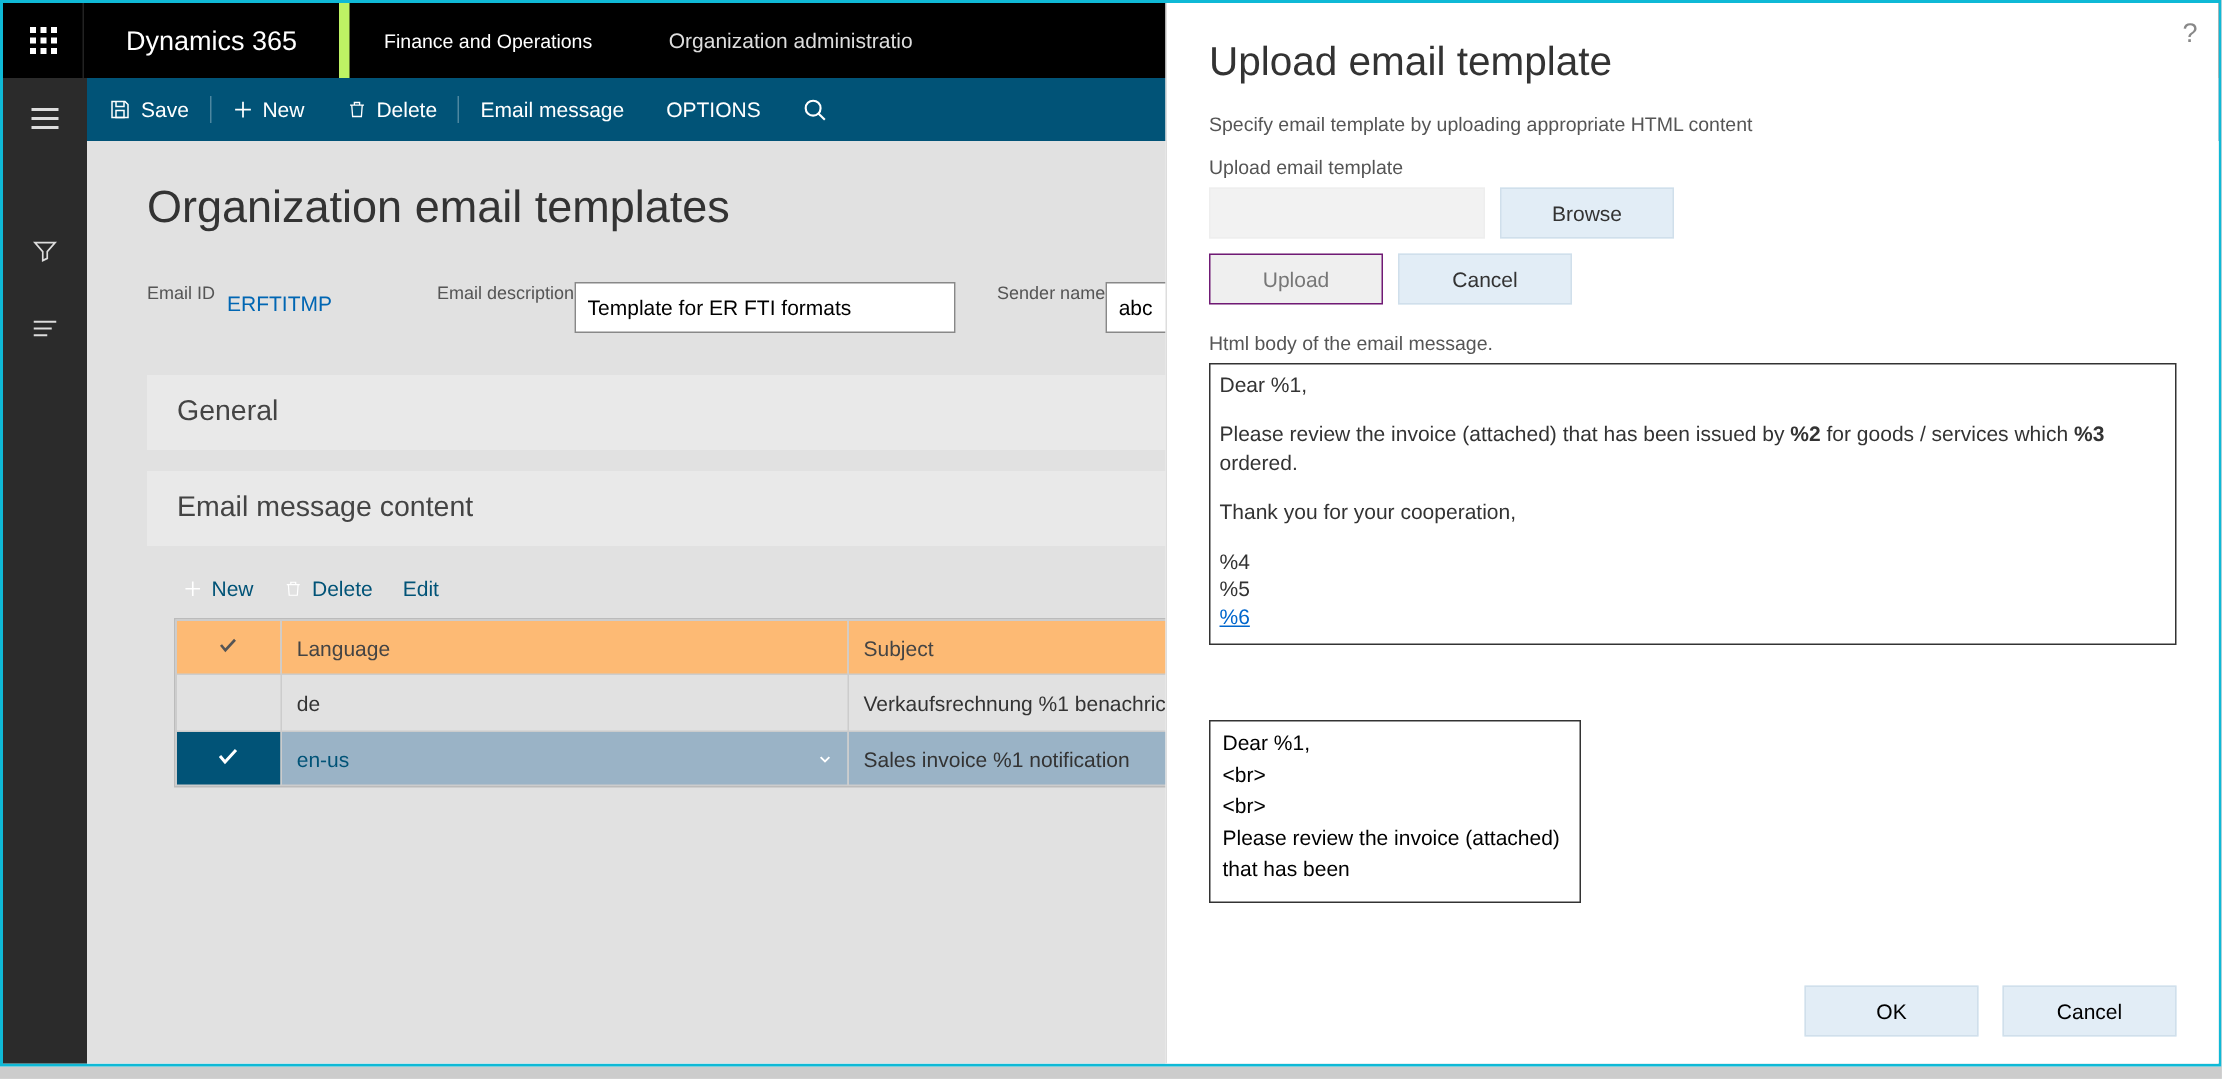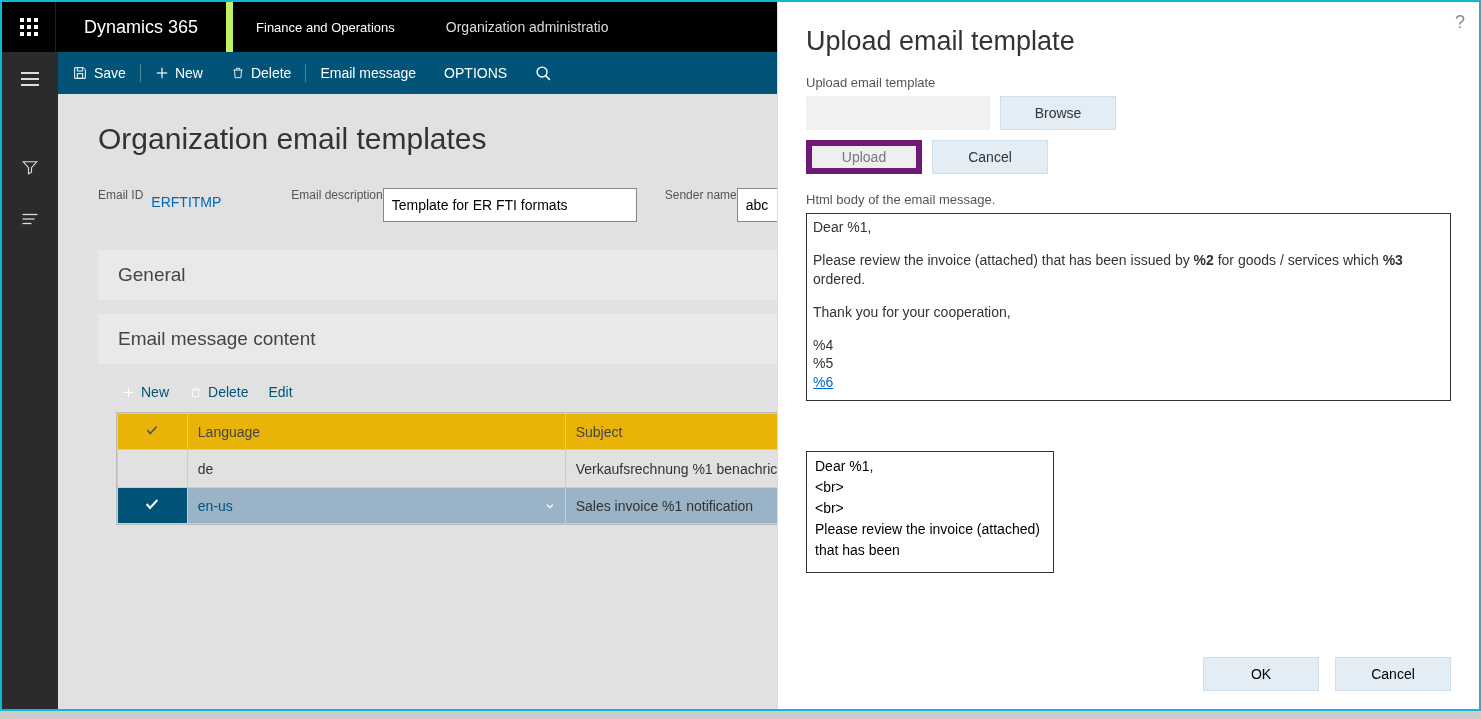--- a/index.html
+++ b/index.html
@@ -37,21 +37,21 @@
   .f-desc { width:254px; }
   .f-sender { width:254px; }
   
   .section { background:#e9e9e9; padding:14px 20px; font-size:19px; font-weight:300; color:#444; margin-bottom:14px; }
   .subtoolbar { display:flex; gap:20px; padding:6px 0 12px 24px; }
   .subtoolbar .link { color:#015377; font-size:14px; display:flex; align-items:center; gap:6px; cursor:pointer;}
   
   .grid { border:1px solid #bbb; margin:0 18px 14px 18px; }
   .grid table { border-collapse:collapse; width:100%; table-layout:fixed; }
   .grid th, .grid td { border:1px solid #ccc; font-size:14px; text-align:left; padding:8px 10px; height:36px; overflow:hidden; white-space:nowrap; text-overflow:ellipsis;}
-  .grid th { background:#eab308; font-weight:400; color:#444;}
+  .grid th { background:#fdba74; font-weight:400; color:#444;}
   .grid .col-mark { width:34px; padding:0; text-align:center;}
   .grid .col-lang { width:184px; }
   .grid .col-subj { width:338px; }
   .grid .col-has { width:78px; text-align:center;}
   .grid tr.selected td { background:#9ab3c6; }
   .grid tr.selected td:first-child { background:#015377; }
   .checkmark-cell svg { stroke:#fff; }
   .lang-cell-selected { display:flex; align-items:center; justify-content:space-between; color:#015377;}
   .chev-down { width:10px; height:10px; }
   .checkbox-box { width:18px;height:18px;border:1px solid #666; display:inline-flex; align-items:center; justify-content:center; background:#fff;}
@@ -61,21 +61,21 @@
   .overlay-dim .content { pointer-events:none; }
   
   .panel { position:absolute; top:0; right:0; bottom:0; width:702px; background:#fff; border-left:1px solid #ddd; padding:24px 28px 18px 28px; display:flex; flex-direction:column; }
   .panel h2 { font-size:27px; font-weight:300; color:#333; margin-bottom:18px; }
   .panel .help-q { position:absolute; top:10px; right:14px; color:#888; font-size:18px; cursor:pointer;}
   .panel .desc { font-size:13px; color:#555; margin-bottom:14px; }
   .panel .lbl { font-size:13px; color:#555; margin-bottom:6px; display:block;}
   .upload-row { display:flex; gap:10px; margin-bottom:10px;}
   .fileinput { width:184px; height:34px; background:#f2f2f2; border:1px solid #eee; }
   .btn-light { width:116px; height:34px; background:#e2edf6; border:1px solid #d0dfeb; color:#333; font-size:14px; cursor:pointer;}
-  .btn-gray { width:116px; height:34px; background:#efefef; border:6px solid #701a75; color:#777; font-size:14px;}
+  .btn-gray { width:116px; height:34px; background:#efefef; border:1px solid #701a75; color:#777; font-size:14px;}
   .action-row { display:flex; gap:10px; margin-bottom:18px;}
   .htmlpreview { border:1px solid #333; height:188px; overflow-y:scroll; padding:4px 6px; font-size:14px; line-height:1.35; }
   .htmlpreview p { margin-bottom:14px; }
   .preview-link { color:#0066cc; text-decoration:underline; }
   .rawbox-wrap { margin-top:50px; }
   .rawbox { width:248px; height:122px; border:1px solid #333; overflow-y:scroll; font-size:14px; padding:4px 8px; line-height:1.5; resize:none; font-family:inherit;}
   .panel-footer { margin-top:auto; display:flex; justify-content:flex-end; gap:16px; padding-top:10px;}
   .panel-footer button { width:116px; height:34px; background:#e2edf6; border:1px solid #d0dfeb; font-size:14px; cursor:pointer;}
 </style>
 </head>
@@ -273,20 +273,21 @@
         </div>
       </div>
     </div>
   </div>
 
   <div class="panel">
     <div class="help-q">
       <span>?</span>
     </div>
     <h2>Upload email template</h2>
+    <div class="desc">Specify email template by uploading appropriate HTML content</div>
     <span class="lbl">Upload email template</span>
     <div class="upload-row">
       <div class="fileinput"></div>
       <button class="btn-light">Browse</button>
     </div>
     <div class="action-row">
       <button class="btn-gray">Upload</button>
       <button class="btn-light">Cancel</button>
     </div>
     <span class="lbl">Html body of the email message.</span>

